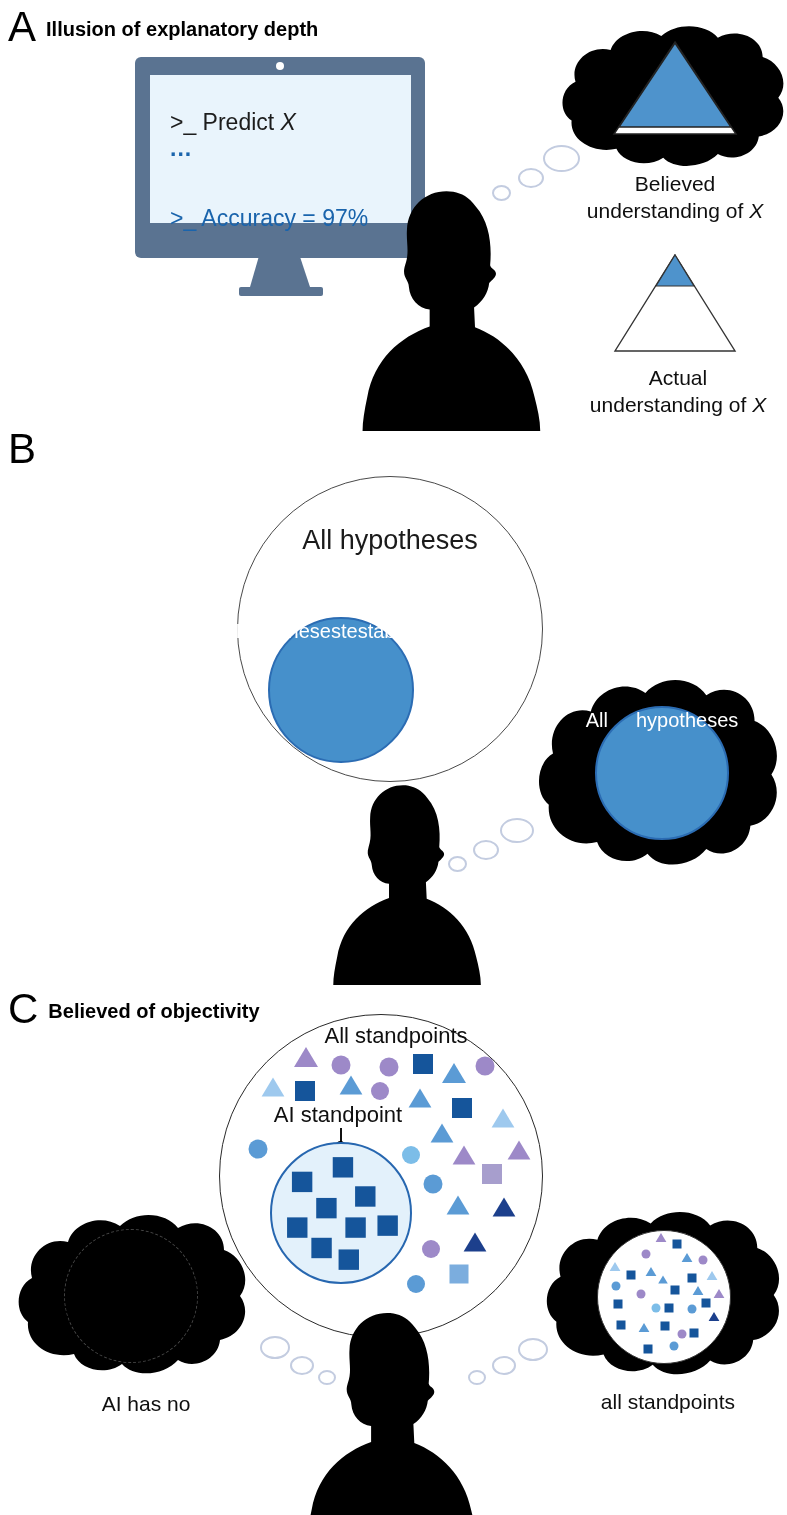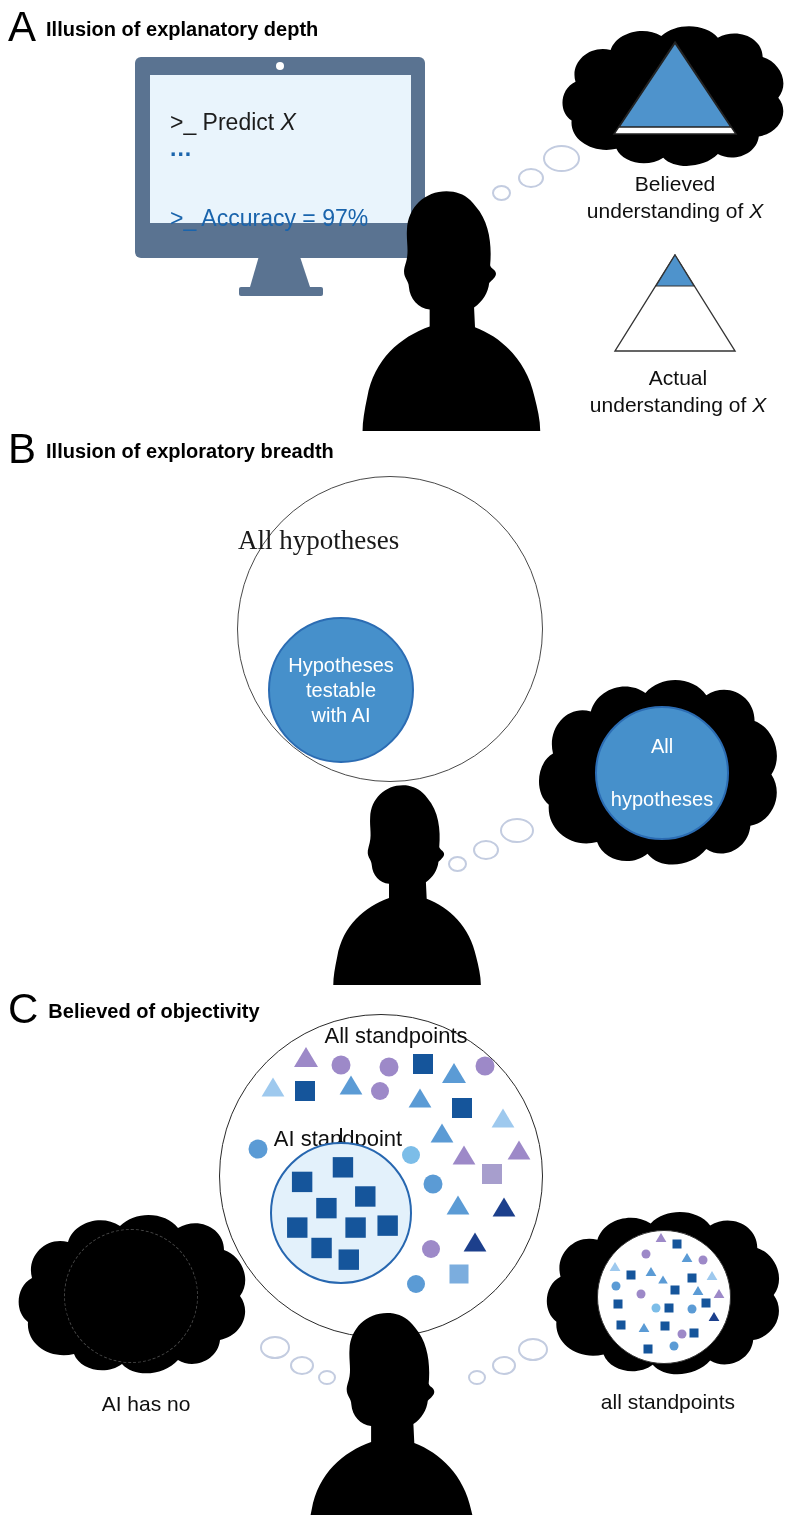--- a/index.html
+++ b/index.html
@@ -22,28 +22,28 @@
   .term-black { color:#1c1c1c; }
   .term-blue { color:#1a64ac; }
   .term-dots { font-weight:700; letter-spacing:1px; }
   
   .person { display:block; }
   .puff { background:#fff; border:2px solid #c3cce0; border-radius:50%; }
   
   .outline-circle-b { border:1.6px solid #4a4a4a; border-radius:50%; background:#fff; }
   .outline-circle-c { border:1.6px solid #2a2a2a; border-radius:50%; background:#fff; }
   .blue-circle { background:#4690cb; border:2px solid #2b6cb3; border-radius:50%;
-                 color:#fff; display:flex; flex-direction:column; justify-content:center;
+                 color:#fff; display:flex; flex-direction:row; justify-content:center;
                  text-align:center; font-size:20px; line-height:25px; }
   .ai-circle { background:#e3f1fb; border:2px solid #2767b0; border-radius:50%; }
   .dashed-circle { border:1.6px dashed #444; border-radius:50%; background:transparent; }
   .mini-circle { background:#fff; border:1.6px solid #333; border-radius:50%; }
   
   .caption { font-size:21px; line-height:27px; text-align:center; color:#0f0f0f; }
-  .circle-label { font-size:27px; color:#1a1a1a; text-align:left; white-space:nowrap;font-family:Liberation Serif, serif; }
+  .circle-label { font-size:27px; color:#1a1a1a; text-align:center; white-space:nowrap; }
   .sp-label { font-size:22px; color:#0f0f0f; text-align:center; white-space:nowrap; }
   .pointer-line { width:2px; background:#111; }
   .pointer-dot { width:9px; height:9px; background:#000; border-radius:50%; }
   .it { font-style:italic; }
   svg.scatter { position:absolute; left:0; top:0; }
 </style>
 </head>
 <body>
 
 <svg width="0" height="0" style="position:absolute">
@@ -94,21 +94,20 @@
     <polygon points="63,3 123,99 3,99" fill="#ffffff" stroke="#333" stroke-width="1.4"></polygon>
     <polygon points="63,3 82,34 44,34" fill="#4e93cc" stroke="#333" stroke-width="1.2"></polygon>
   </svg>
   <div class="abs caption" style="left:563px; top:364px; width:230px;">
     <div>Actual</div>
     <div><span>understanding of </span><span class="it">X</span></div>
   </div>
 
   <div class="panel-header" style="left:8px; top:428px;">
     <span class="panel-letter">B</span>
-    <span class="panel-title">Illusion of exploratory breadth</span>
   </div>
 
   <div class="abs outline-circle-b" style="left:237px; top:476px; width:304px; height:304px;">
     <div class="circle-label abs" style="left:0; right:0; top:48px;">All hypotheses</div>
     <div class="blue-circle abs" style="left:30px; top:140px; width:142px; height:142px;">
       <div>Hypotheses</div>
       <div>testable</div>
       <div>with AI</div>
     </div>
   </div>
@@ -157,21 +156,21 @@
         <rect x="262" y="149" width="20" height="20" fill="#a79ecd"></rect>
         <circle cx="213" cy="169" r="9.5" fill="#5b9bd5"></circle>
         <polygon points="238,180.55 249.4,199.55 226.6,199.55" fill="#5b9bd5"></polygon>
         <polygon points="284,182.55 295.4,201.55 272.6,201.55" fill="#1c3f8c"></polygon>
         <polygon points="255,217.55 266.4,236.55 243.6,236.55" fill="#1c3f8c"></polygon>
         <circle cx="211" cy="234" r="9" fill="#9d89c8"></circle>
         <rect x="229.5" y="249.5" width="19" height="19" fill="#7badde"></rect>
         <circle cx="196" cy="269" r="9" fill="#5b9bd5"></circle>
       </svg>
     <div class="sp-label abs" style="left:66px; top:8px; width:220px;">All standpoints</div>
-    <div class="sp-label abs" style="left:8px; top:87px; width:220px;margin-top:24px;">AI standpoint</div>
+    <div class="sp-label abs" style="left:8px; top:87px; width:220px;">AI standpoint</div>
     <div class="pointer-line abs" style="left:120px; top:113px; height:17px;"></div>
     <div class="pointer-dot abs" style="left:116px; top:126px;"></div>
     <div class="ai-circle abs" style="left:50px; top:127px; width:138px; height:138px;">
       <svg class="scatter" width="138" height="138" viewBox="0 0 142 142">
           <rect x="62.5" y="13.5" width="21" height="21" fill="#15559b"></rect>
           <rect x="20.5" y="28.5" width="21" height="21" fill="#15559b"></rect>
           <rect x="85.5" y="43.5" width="21" height="21" fill="#15559b"></rect>
           <rect x="45.5" y="55.5" width="21" height="21" fill="#15559b"></rect>
           <rect x="15.5" y="75.5" width="21" height="21" fill="#15559b"></rect>
           <rect x="75.5" y="75.5" width="21" height="21" fill="#15559b"></rect>

